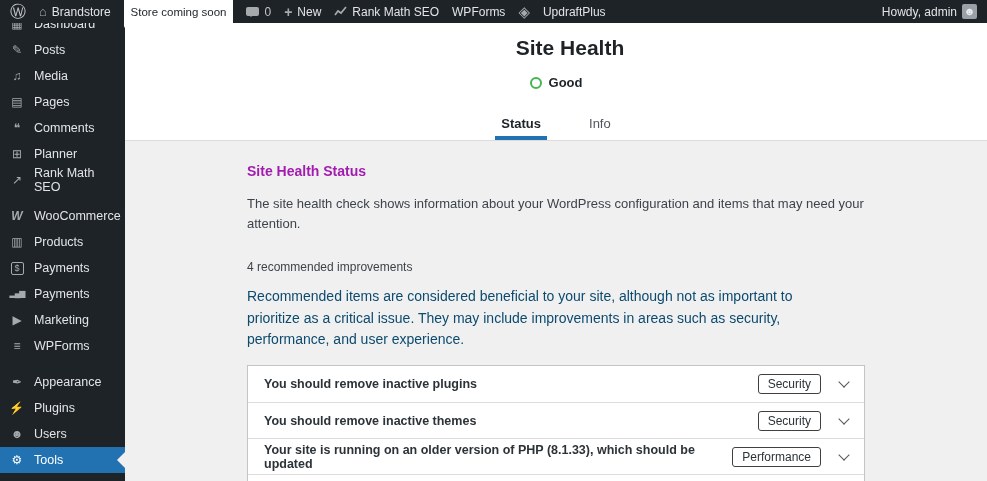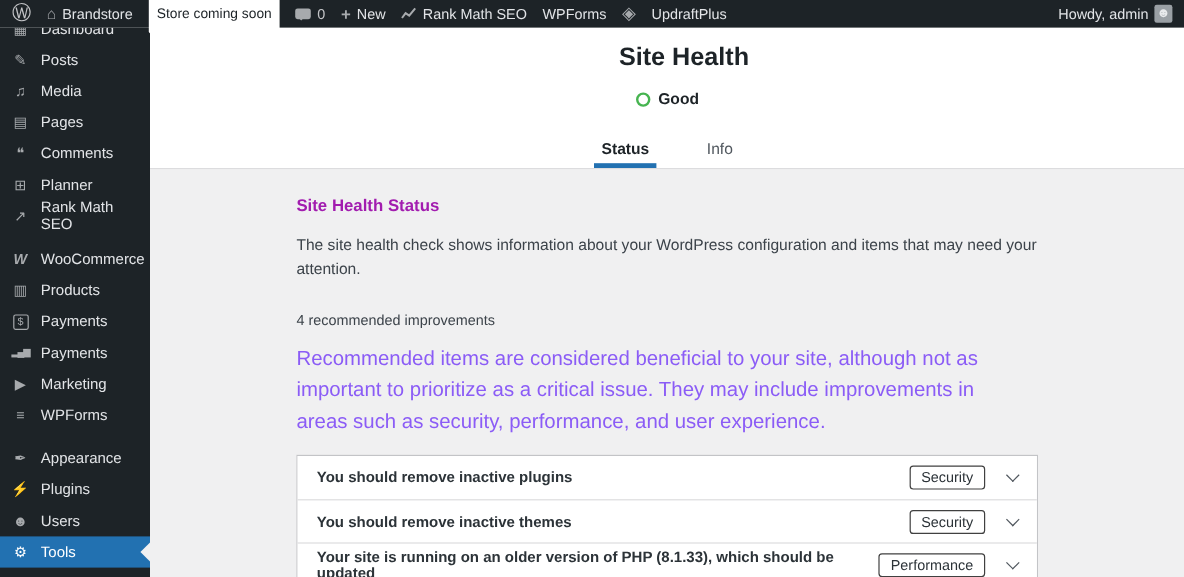--- a/index.html
+++ b/index.html
@@ -72,21 +72,21 @@
   .good-ring { width:12px; height:12px; border:2.5px solid #46b450; border-radius:50%; display:inline-block; }
   .tabs { position:absolute; bottom:0; left:0; right:0; display:flex; justify-content:center; gap:36px; }
   .tab { display:inline-block; padding:0 6px 9px; font-size:13px; color:#50575e; cursor:pointer; }
   .tab.active { color:#1d2327; font-weight:700; border-bottom:4px solid #2271b1; padding-bottom:5px; }
 
   .body-area { padding-top:22px; }
   .col { max-width:618px; margin:0 auto; }
   .section-title { font-size:14px; font-weight:700; color:#a21caf; }
   .intro { margin-top:15px; font-size:13px; color:#3c434a; line-height:1.5; }
   .rec-title { margin-top:27px; font-size:12px; font-weight:400; color:#3c434a; }
-  .rec-desc { margin-top:12px; font-size:17px; color:#8b5cf6; line-height:1.55; max-width:600px; }
+  .rec-desc { margin-top:12px; font-size:14px; color:#0c4a6e; line-height:1.55; max-width:600px; }
 
   .issues-card { margin-top:14px; background:#ffffff; border:1px solid #c3c4c7; }
   .issue-row { display:flex; align-items:center; height:36px; padding:0 16px; cursor:pointer; background:#ffffff; }
   .issue-row + .issue-row { border-top:1px solid #dcdcde; }
   .issue-label { flex:1; font-size:12.5px; font-weight:700; color:#2c3338; }
   .issue-badge { font-size:12px; color:#2c3338; border:1px solid #404040; border-radius:3px;
     padding:2px 9px; background:#fff; }
   .chev { width:8px; height:8px; border-right:1.8px solid #50575e; border-bottom:1.8px solid #50575e;
     transform:rotate(45deg); margin-left:19px; margin-top:-4px; flex:0 0 8px; }
 </style>

